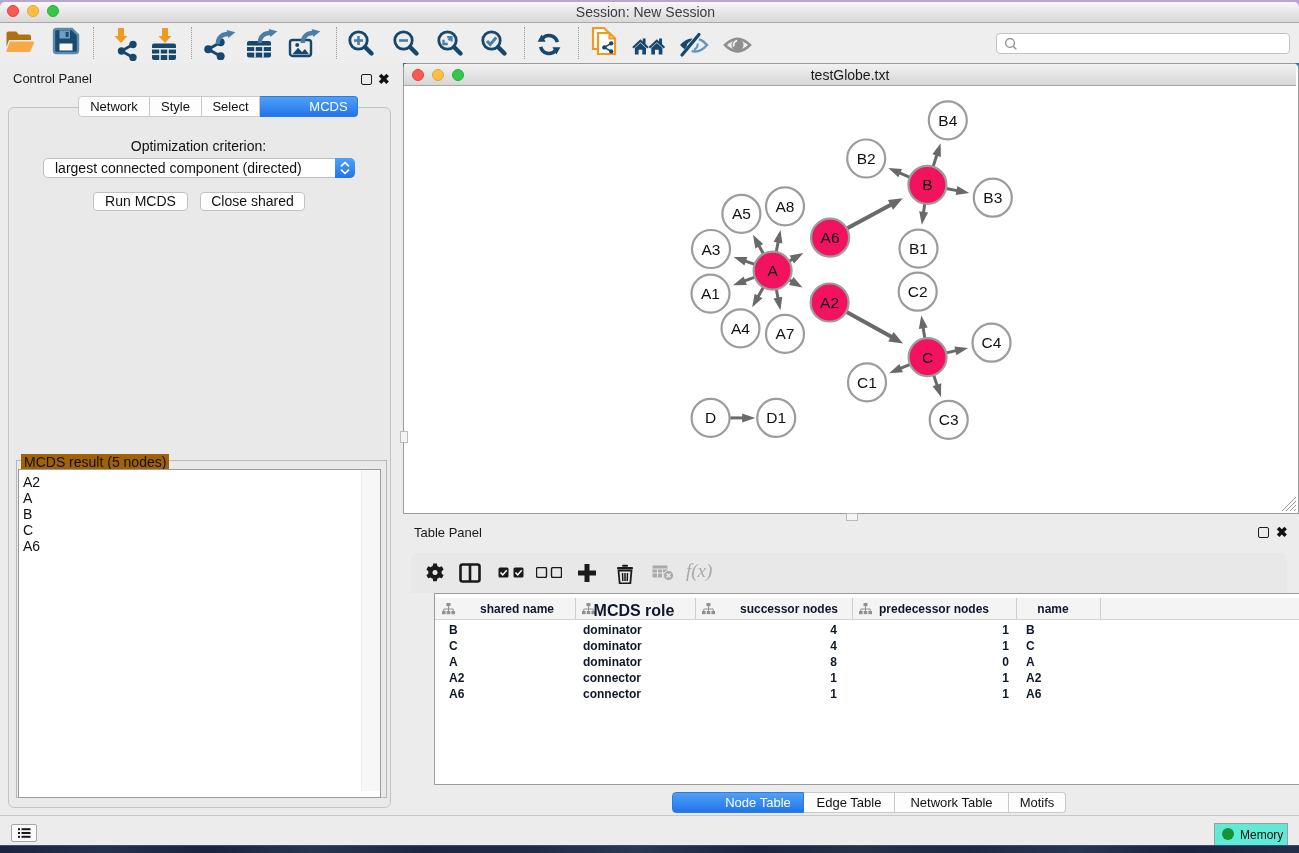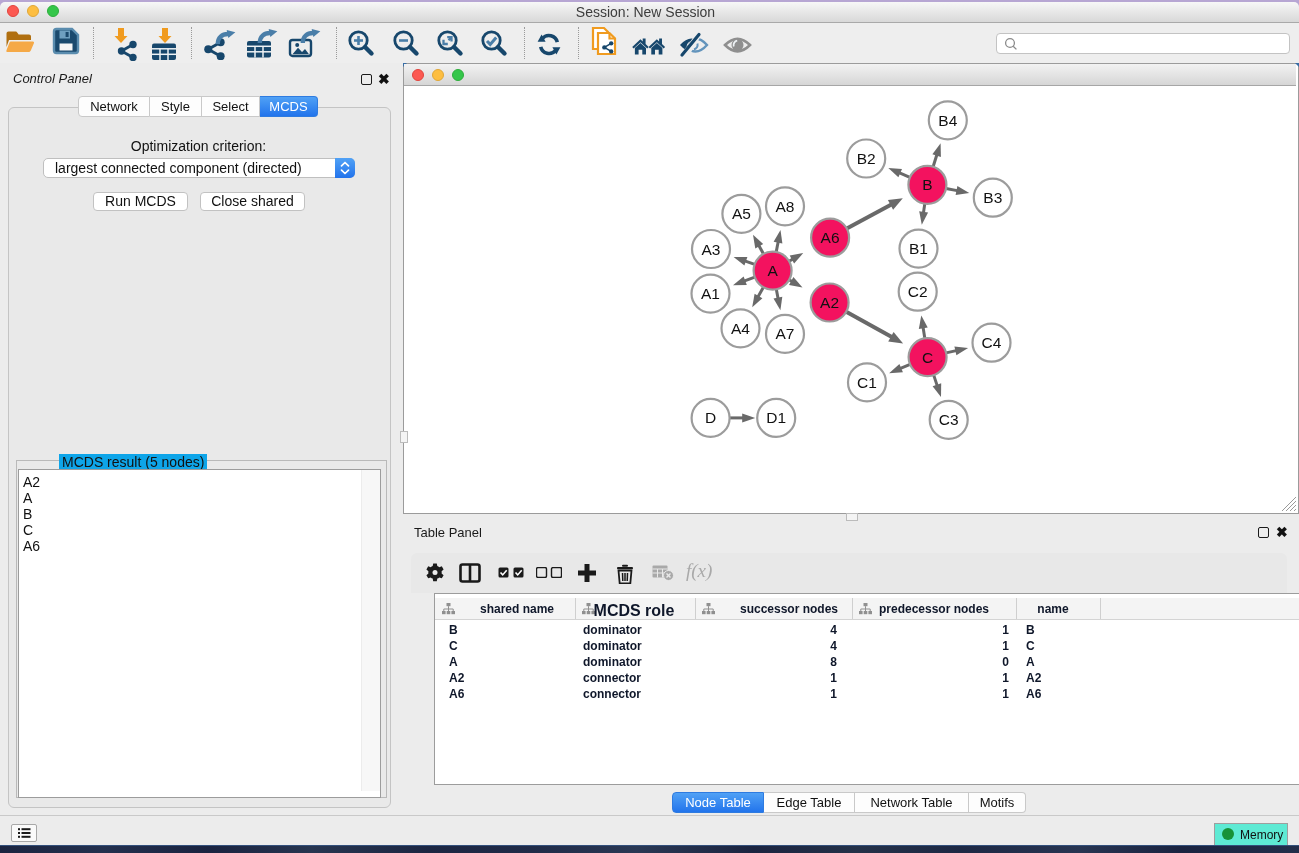--- a/index.html
+++ b/index.html
@@ -23,21 +23,21 @@
   .floatbtn{position:absolute;width:9px;height:9px;border:1.6px solid #1a1a1a;border-radius:2px;box-shadow:inset 0 0 0 0.5px #1a1a1a00;}
   .closex{position:absolute;font-size:14px;font-weight:bold;color:#111;line-height:10px;}
   
   #cp-body{left:8px;top:107px;width:381px;height:699px;background:#e9e9e9;
       border:1px solid #c4c4c4;border-radius:6px;}
   .tabrow{position:absolute;display:flex;border-radius:7px;}
   .tab{height:19px;line-height:19px;font-size:13px;color:#111;text-align:center;
       background:#fdfdfd;border:1px solid #c9c9c9;border-left:none;}
   .tab.first{border-left:1px solid #c9c9c9;border-radius:4px 0 0 4px;}
   .tab.last{border-radius:0 4px 4px 0;}
-  .tab.sel{background:linear-gradient(#50a1f5,#2274ec);color:#fff;border-color:#2e7be0;}
+  .tab.sel{background:linear-gradient(#50a1f5,#2274ec);color:#fff;border-color:#2e7be0;padding-left:40px;}
   .btn{position:absolute;height:17px;background:#fff;border:1px solid #c2c2c2;border-radius:4px;
       font-size:14px;color:#111;text-align:center;line-height:17px;}
   
   #netwin{left:403px;top:63px;width:894px;height:449px;background:#fff;
       border:1px solid #9b9b9b;}
   #nettitle{left:0;top:0;width:892px;height:21px;background:linear-gradient(#f2f2f2,#d6d6d6);
       border-bottom:1px solid #a6a6a6;}
   
   #statusbar{left:0;top:815px;width:1299px;height:30px;background:#ececec;border-top:1px solid #c9c9c9;}
   #wallpaper-bot{left:0;top:845px;width:1299px;height:8px;
@@ -237,21 +237,21 @@
   <div class="tbsep" style="left:524px;"></div>
   <div class="tbsep" style="left:578px;"></div>
   <div id="searchbox">
     <svg width="16" height="16" style="position:absolute;left:6px;top:2px" viewBox="0 0 16 16">
       <circle cx="7" cy="7" r="4.4" fill="none" stroke="#8a8a8a" stroke-width="1.3"></circle>
       <line x1="10.2" y1="10.2" x2="13.4" y2="13.4" stroke="#8a8a8a" stroke-width="1.3"></line>
     </svg>
   </div>
 </div>
 
-<div class="abs ptitle" style="left:13px;top:71px;font-style:italic;">Control Panel</div>
+<div class="abs ptitle" style="left:13px;top:71px;">Control Panel</div>
 <div class="floatbtn" style="left:361px;top:74px;"></div>
 <div class="closex" style="left:378px;top:74px;">✖</div>
 <div class="abs" id="cp-body"></div>
 <div class="tabrow" style="left:78px;top:96px;">
   <div class="tab first" style="width:70px;">Network</div>
   <div class="tab" style="width:51px;">Style</div>
   <div class="tab" style="width:57px;">Select</div>
   <div class="tab sel last" style="width:57px;">MCDS</div>
 </div>
 <div class="abs" style="left:0;top:138px;width:397px;text-align:center;font-size:14px;color:#111;">Optimization criterion:</div>
@@ -261,41 +261,42 @@
     <svg width="20" height="20" viewBox="0 0 20 20">
       <path d="M6.5 7.9 L10 4.5 L13.5 7.9" fill="none" stroke="#fff" stroke-width="1.7" stroke-linecap="round" stroke-linejoin="round"></path>
       <path d="M6.5 12.1 L10 15.5 L13.5 12.1" fill="none" stroke="#fff" stroke-width="1.7" stroke-linecap="round" stroke-linejoin="round"></path>
     </svg>
   </div>
 </div>
 <div class="btn" style="left:93px;top:192px;width:93px;">Run MCDS</div>
 <div class="btn" style="left:200px;top:192px;width:103px;">Close shared</div>
 
 <div class="abs" style="left:16px;top:460px;width:369px;height:336px;border:1px solid #b9b9b9;"></div>
-<div class="abs" style="left:21px;top:454px;background:#0ea5e9;padding:0 3px;font-size:14px;color:#111;margin-left:38px;">MCDS result (5 nodes)</div>
+<div class="abs" style="left:21px;top:454px;background:#a16207;padding:0 3px;font-size:14px;color:#111;">MCDS result (5 nodes)</div>
 <div class="abs" id="mcdslist" style="left:18px;top:469px;width:361px;height:323px;background:#fff;border:1px solid #9c9c9c;font-size:14px;color:#111;padding-top:4px;">
   <div style="padding-left:4px;height:16px;line-height:16px;">A2</div>
   <div style="padding-left:4px;height:16px;line-height:16px;">A</div>
   <div style="padding-left:4px;height:16px;line-height:16px;">B</div>
   <div style="padding-left:4px;height:16px;line-height:16px;">C</div>
   <div style="padding-left:4px;height:16px;line-height:16px;">A6</div>
   <div style="position:absolute;right:0px;top:0px;width:18px;height:321px;background:#f7f7f7;border-left:1px solid #ececec;"></div>
 </div>
 
 <div class="abs" id="netwin">
   <svg class="abs" style="left:-1px;top:-1px;" width="4" height="4">
       <polygon points="0,0 4,0 0,4" fill="#3a6ea5"></polygon>
     </svg>
   <svg class="abs" style="right:-1px;top:-1px;" width="4" height="4">
       <polygon points="0,0 4,0 4,4" fill="#3a6ea5"></polygon>
     </svg>
   <div class="abs" id="nettitle">
     <div class="tl" style="left:8px;top:5px;background:#fc5952;border:1px solid #e1443e;"></div>
     <div class="tl" style="left:28px;top:5px;background:#fdbe41;border:1px solid #e0a737;"></div>
     <div class="tl" style="left:48px;top:5px;background:#35c64a;border:1px solid #2dae3c;"></div>
+    <div style="position:absolute;left:0;top:3px;width:100%;text-align:center;font-size:14px;color:#1a1a1a;">testGlobe.txt</div>
   </div>
   <svg class="abs" style="left:0;top:22px;" width="892" height="426" viewBox="0 0 892 426" font-family="Liberation Sans, sans-serif">
   <line x1="359.5" y1="167.9" x2="354.3" y2="158.5" stroke="#696969" stroke-width="3"></line>
   <polygon points="349.0,148.8 359.2,158.1 351.3,162.4" fill="#696969"></polygon>
   <line x1="372.2" y1="165.9" x2="374.4" y2="154.7" stroke="#696969" stroke-width="3"></line>
   <polygon points="376.5,143.9 378.4,157.5 369.6,155.8" fill="#696969"></polygon>
   <line x1="350.7" y1="178.3" x2="340.0" y2="174.6" stroke="#696969" stroke-width="3"></line>
   <polygon points="329.6,170.9 343.4,171.0 340.4,179.5" fill="#696969"></polygon>
   <line x1="350.8" y1="191.2" x2="339.3" y2="195.4" stroke="#696969" stroke-width="3"></line>
   <polygon points="329.0,199.3 339.6,190.5 342.8,199.0" fill="#696969"></polygon>

